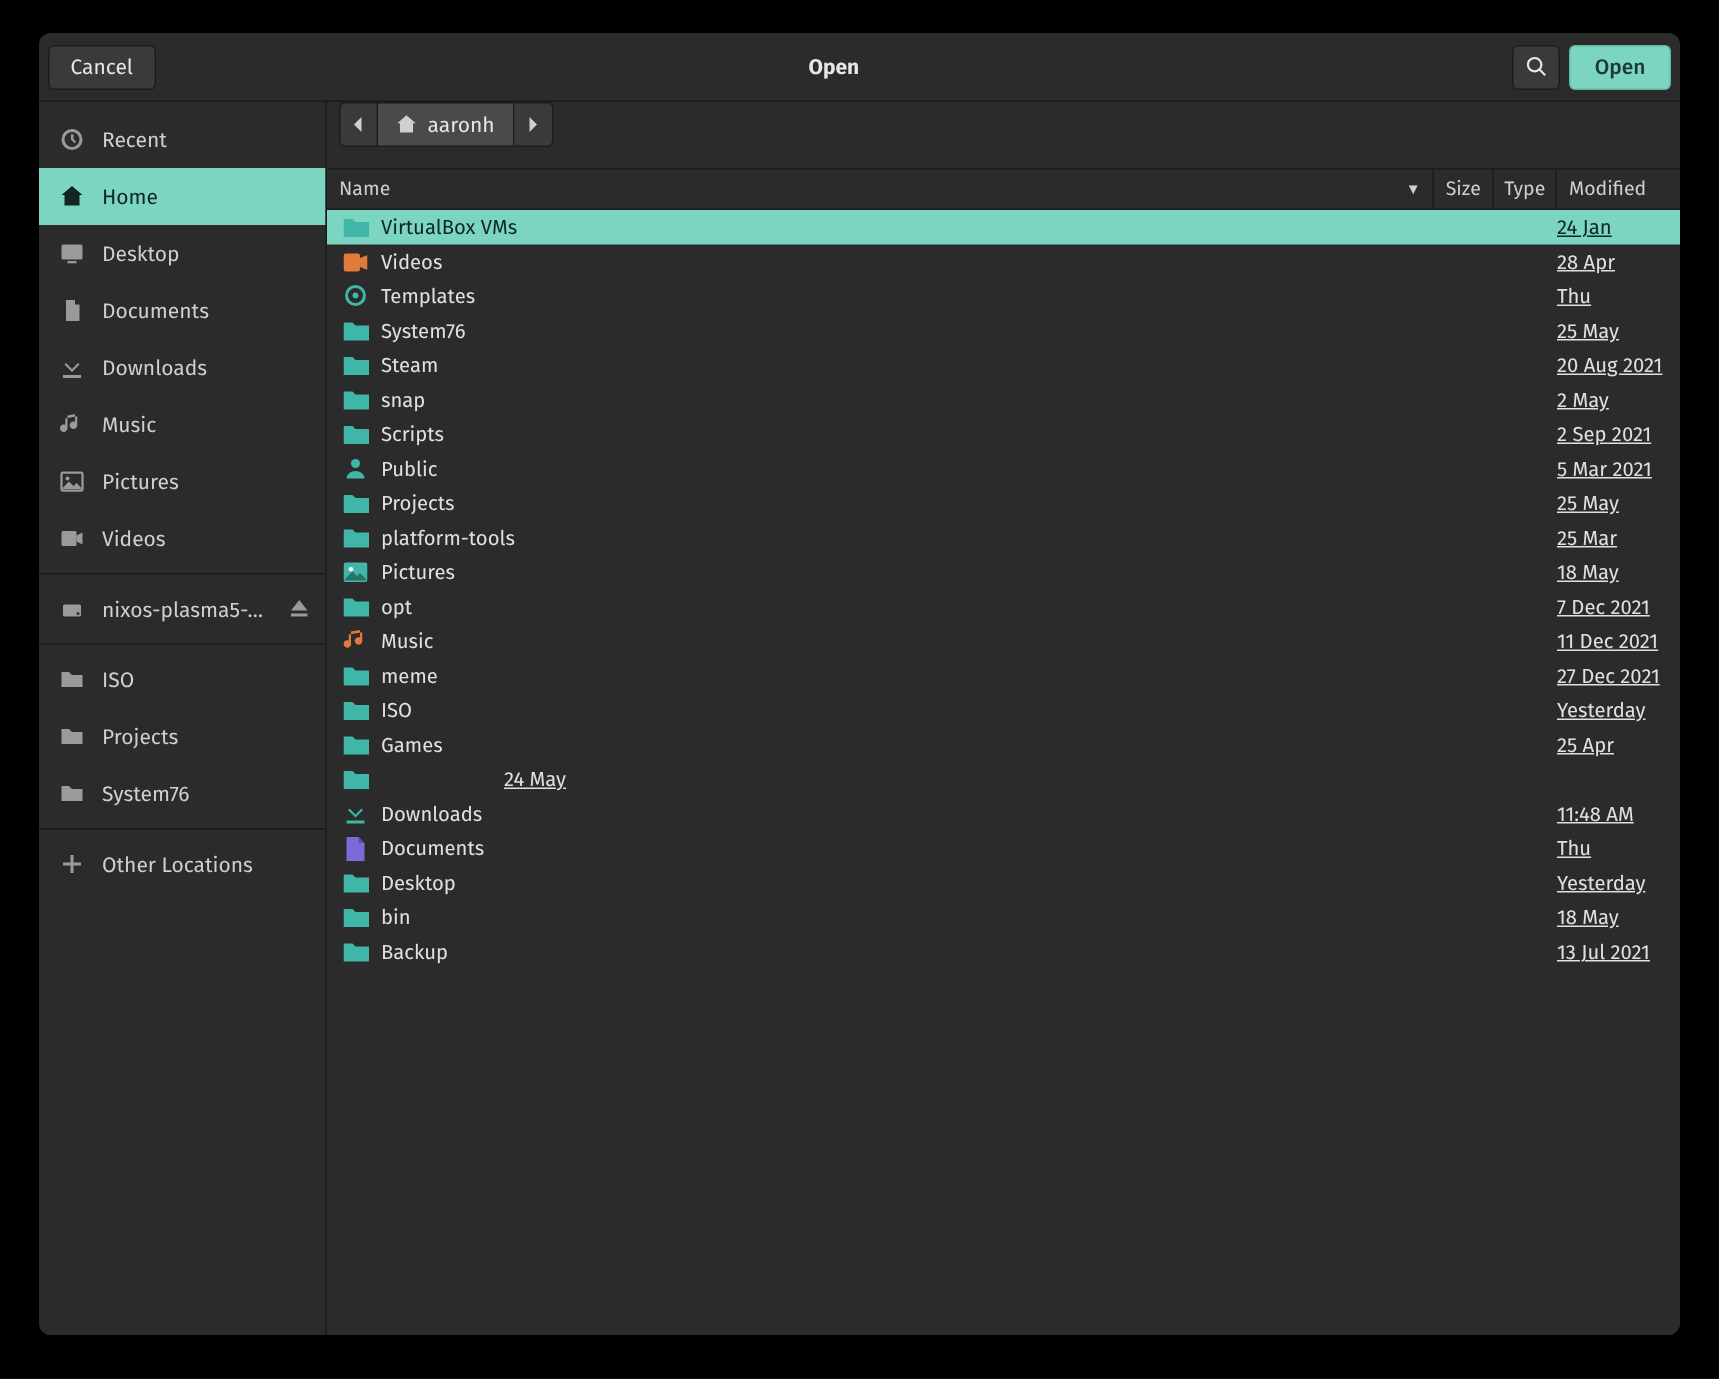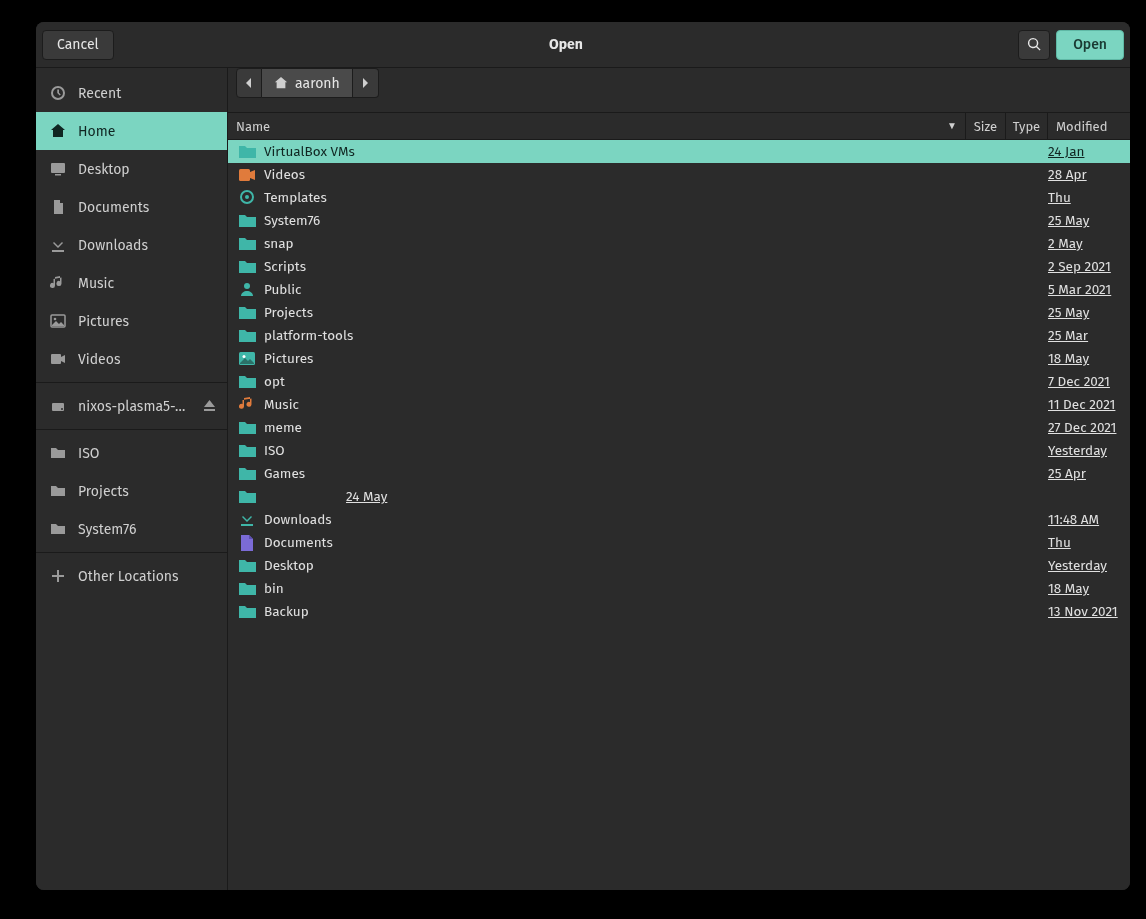--- a/index.html
+++ b/index.html
@@ -1,17 +1,17 @@
 <!DOCTYPE html>
 <html><head>
 <meta charset="utf-8">
 <style>
 * { box-sizing:border-box; margin:0; padding:0; font-family:"Fira Sans","Ubuntu","Cantarell",sans-serif; }
 body { background:#000; width:1146px; height:919px; overflow:hidden; }
-.window { position:absolute; top:22px; left:36px; width:1094px; height:868px; background:#2b2b2b; border-radius:8px; display:flex; flex-direction:column; overflow:hidden; box-shadow:0 0 0 1px #000; }
+.window { position:absolute; top:22px; left:26px; width:1094px; height:868px; background:#2b2b2b; border-radius:8px; display:flex; flex-direction:column; overflow:hidden; box-shadow:0 0 0 1px #000; }
 
 .header { height:46px; background:#2b2b2b; border-bottom:1px solid #1a1a1a; display:flex; align-items:center; padding:0 6px; }
 .hbtn { height:30px; background:#3a3a3a; border:1px solid #1c1c1c; border-radius:4px; color:#e6e6e6; font-size:14px; display:flex; align-items:center; justify-content:center; cursor:pointer; }
 .cancel { padding:0 14px; }
 .title { flex:1; text-align:center; color:#e6e6e6; font-weight:700; font-size:14px; }
 .search { width:32px; margin-right:6px; }
 .open-btn { padding:0 16px; background:#7bd5c1; color:#1a3a33; font-weight:500; border:1px solid #5fb8a5; }
 
 .body { flex:1; display:flex; min-height:0; }
 
@@ -275,20 +275,31 @@
             <span class="fsize"></span>
             <span class="ftype"></span>
             <span class="fmod">25 May</span>
           </div>
           <div class="row">
             <span class="ficon">
               <svg width="17" height="15" viewBox="0 0 17 15">
                 <path fill="#3fb6a8" d="M0 2h6l2 2h9v10H0z"></path>
               </svg>
             </span>
+            <span class="fname">Steam</span>
+            <span class="fsize"></span>
+            <span class="ftype"></span>
+            <span class="fmod">20 Aug 2021</span>
+          </div>
+          <div class="row">
+            <span class="ficon">
+              <svg width="17" height="15" viewBox="0 0 17 15">
+                <path fill="#3fb6a8" d="M0 2h6l2 2h9v10H0z"></path>
+              </svg>
+            </span>
             <span class="fname">snap</span>
             <span class="fsize"></span>
             <span class="ftype"></span>
             <span class="fmod">2 May</span>
           </div>
           <div class="row">
             <span class="ficon">
               <svg width="17" height="15" viewBox="0 0 17 15">
                 <path fill="#3fb6a8" d="M0 2h6l2 2h9v10H0z"></path>
               </svg>
@@ -457,18 +468,18 @@
           </div>
           <div class="row">
             <span class="ficon">
               <svg width="17" height="15" viewBox="0 0 17 15">
                 <path fill="#3fb6a8" d="M0 2h6l2 2h9v10H0z"></path>
               </svg>
             </span>
             <span class="fname">Backup</span>
             <span class="fsize"></span>
             <span class="ftype"></span>
-            <span class="fmod">13 Nov 2021</span>
+            <span class="fmod">13 Jul 2021</span>
           </div>
         </div>
     </div>
   </div>
 </div>
 
 </body></html>

